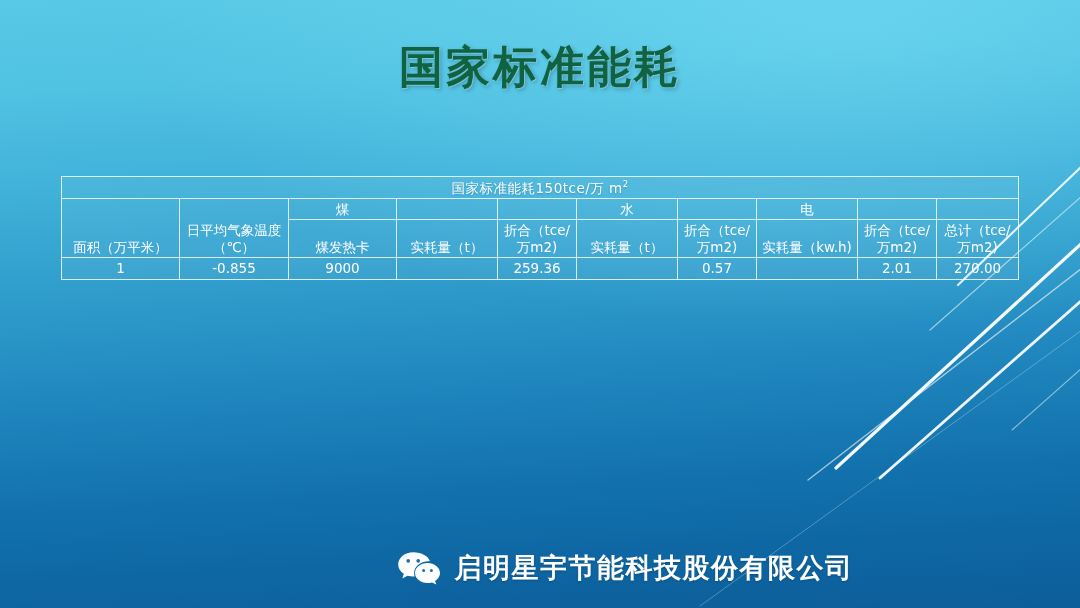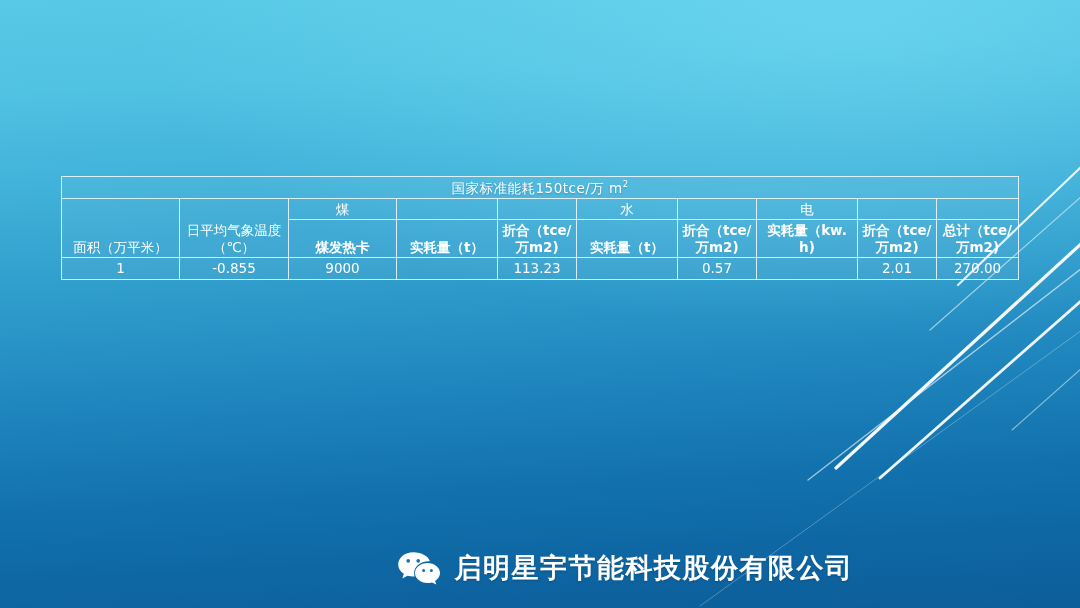--- a/index.html
+++ b/index.html
@@ -66,21 +66,21 @@
   td.tbl-title {
     font-size:33px;
     line-height:1.05;
     padding:10px 4px 12px;
     vertical-align:middle;
     letter-spacing:0.5px;
     white-space:nowrap;
     text-shadow:0 1px 2px rgba(0,40,70,0.25);
   }
   td.grp { vertical-align:middle; padding-bottom:6px; }
-  td.sub { vertical-align:bottom; padding-bottom:3px;font-weight:bold; }
+  td.sub { vertical-align:bottom; padding-bottom:3px; }
   td.blank { }
   tr.data-row td {
     text-align:right;
     vertical-align:middle;
     padding:1px 6px 2px 4px;
     font-size:14px;
     line-height:1.1;
   }
   .sup { font-size:0.62em; vertical-align:super; }
 
@@ -114,20 +114,21 @@
       <line x1="958" y1="285" x2="1082" y2="166" stroke-width="2.2" opacity="0.85"></line>
       <line x1="930" y1="330" x2="1082" y2="196" stroke-width="1.2" opacity="0.55"></line>
       <line x1="836" y1="468" x2="1082" y2="243" stroke-width="3.2" opacity="0.95"></line>
       <line x1="808" y1="480" x2="1082" y2="268" stroke-width="1.4" opacity="0.60"></line>
       <line x1="880" y1="478" x2="1082" y2="300" stroke-width="2.8" opacity="0.92"></line>
       <line x1="1012" y1="430" x2="1082" y2="368" stroke-width="1.1" opacity="0.50"></line>
       <line x1="700" y1="606" x2="1082" y2="330" stroke-width="1.0" opacity="0.28"></line>
     </g>
   </svg>
 
+  <div id="main-title">国家标准能耗</div>
 
   <table id="energy-table">
     <colgroup>
       <col style="width:118px">
       <col style="width:109px">
       <col style="width:108px">
       <col style="width:101px">
       <col style="width:79px">
       <col style="width:101px">
       <col style="width:79px">
@@ -164,21 +165,21 @@
         <td class="sub">实耗量（kw.h)</td>
         <td class="sub">折合（tce/万m2)</td>
         <td class="sub">总计（tce/万m2)</td>
       </tr>
 
       <tr class="data-row">
         <td>1</td>
         <td>-0.855</td>
         <td>9000</td>
         <td></td>
-        <td>113.23</td>
+        <td>259.36</td>
         <td></td>
         <td>0.57</td>
         <td></td>
         <td>2.01</td>
         <td>270.00</td>
       </tr>
     </tbody>
   </table>
 
   <div id="footer">

